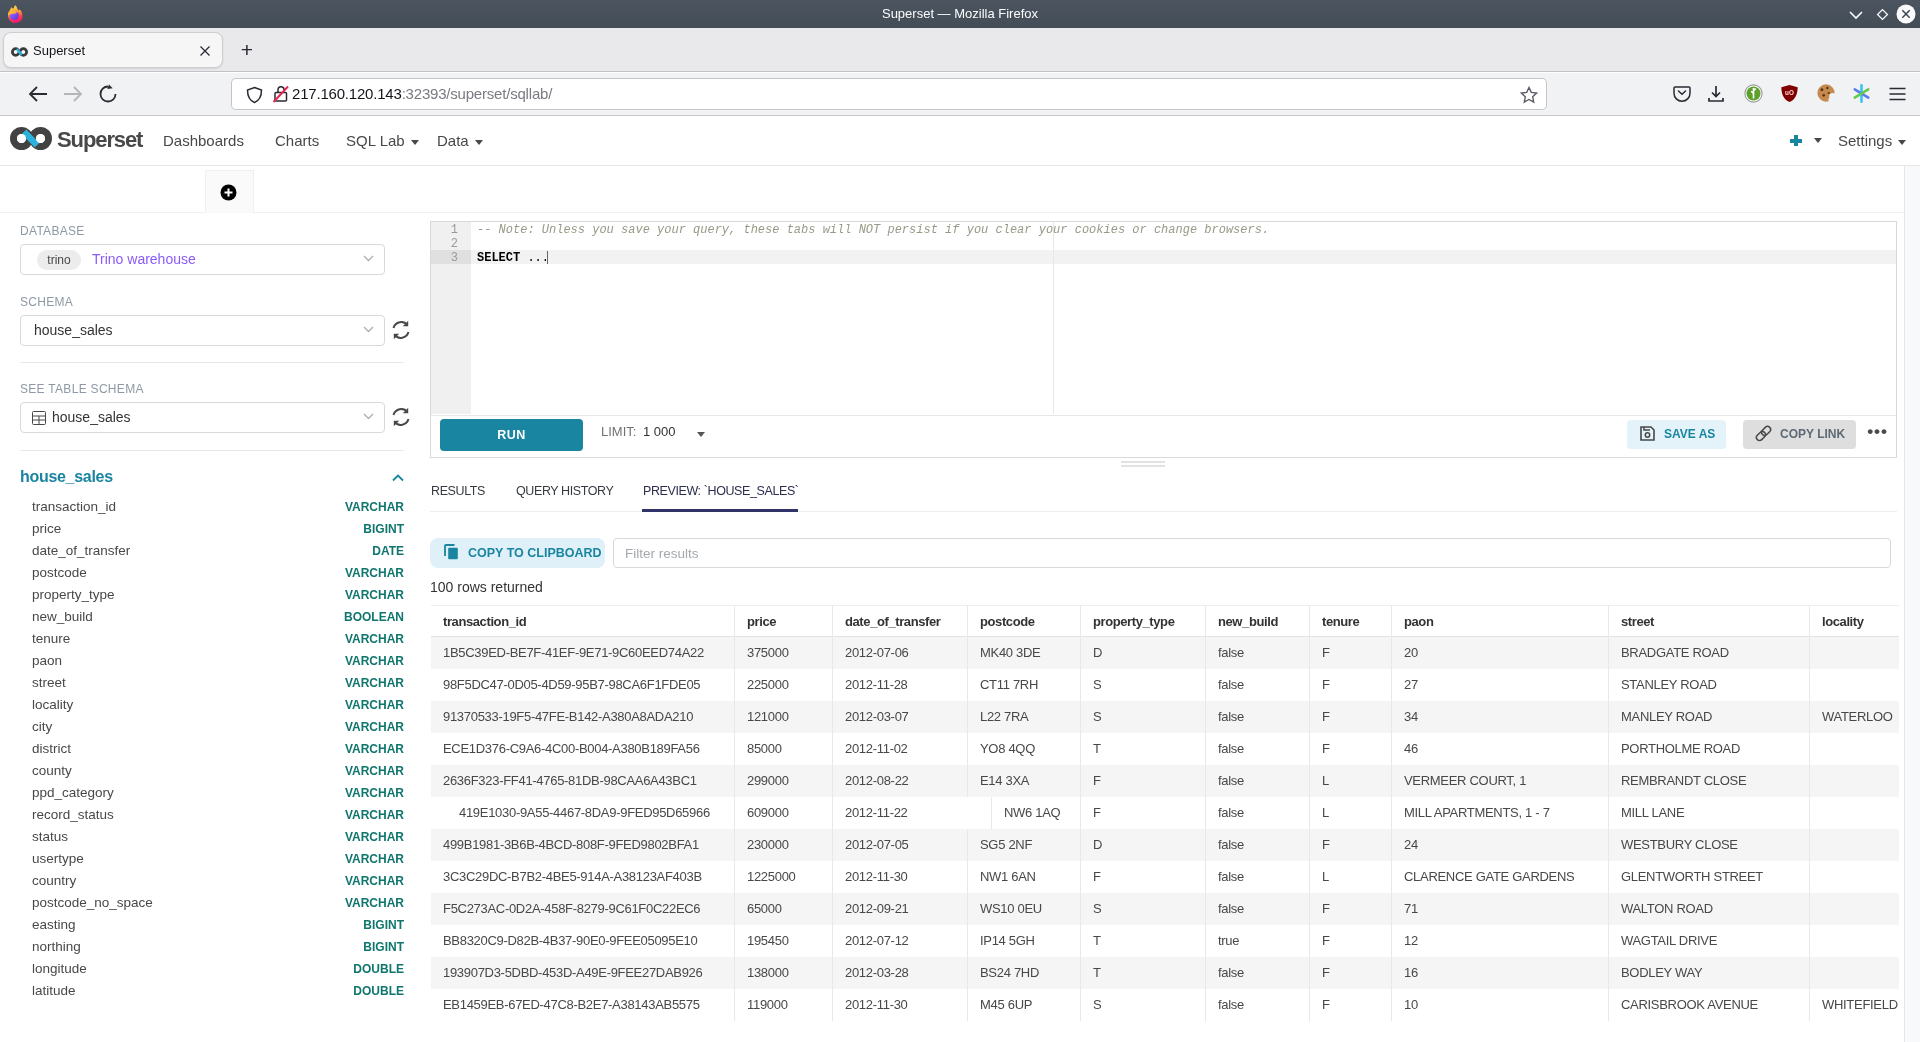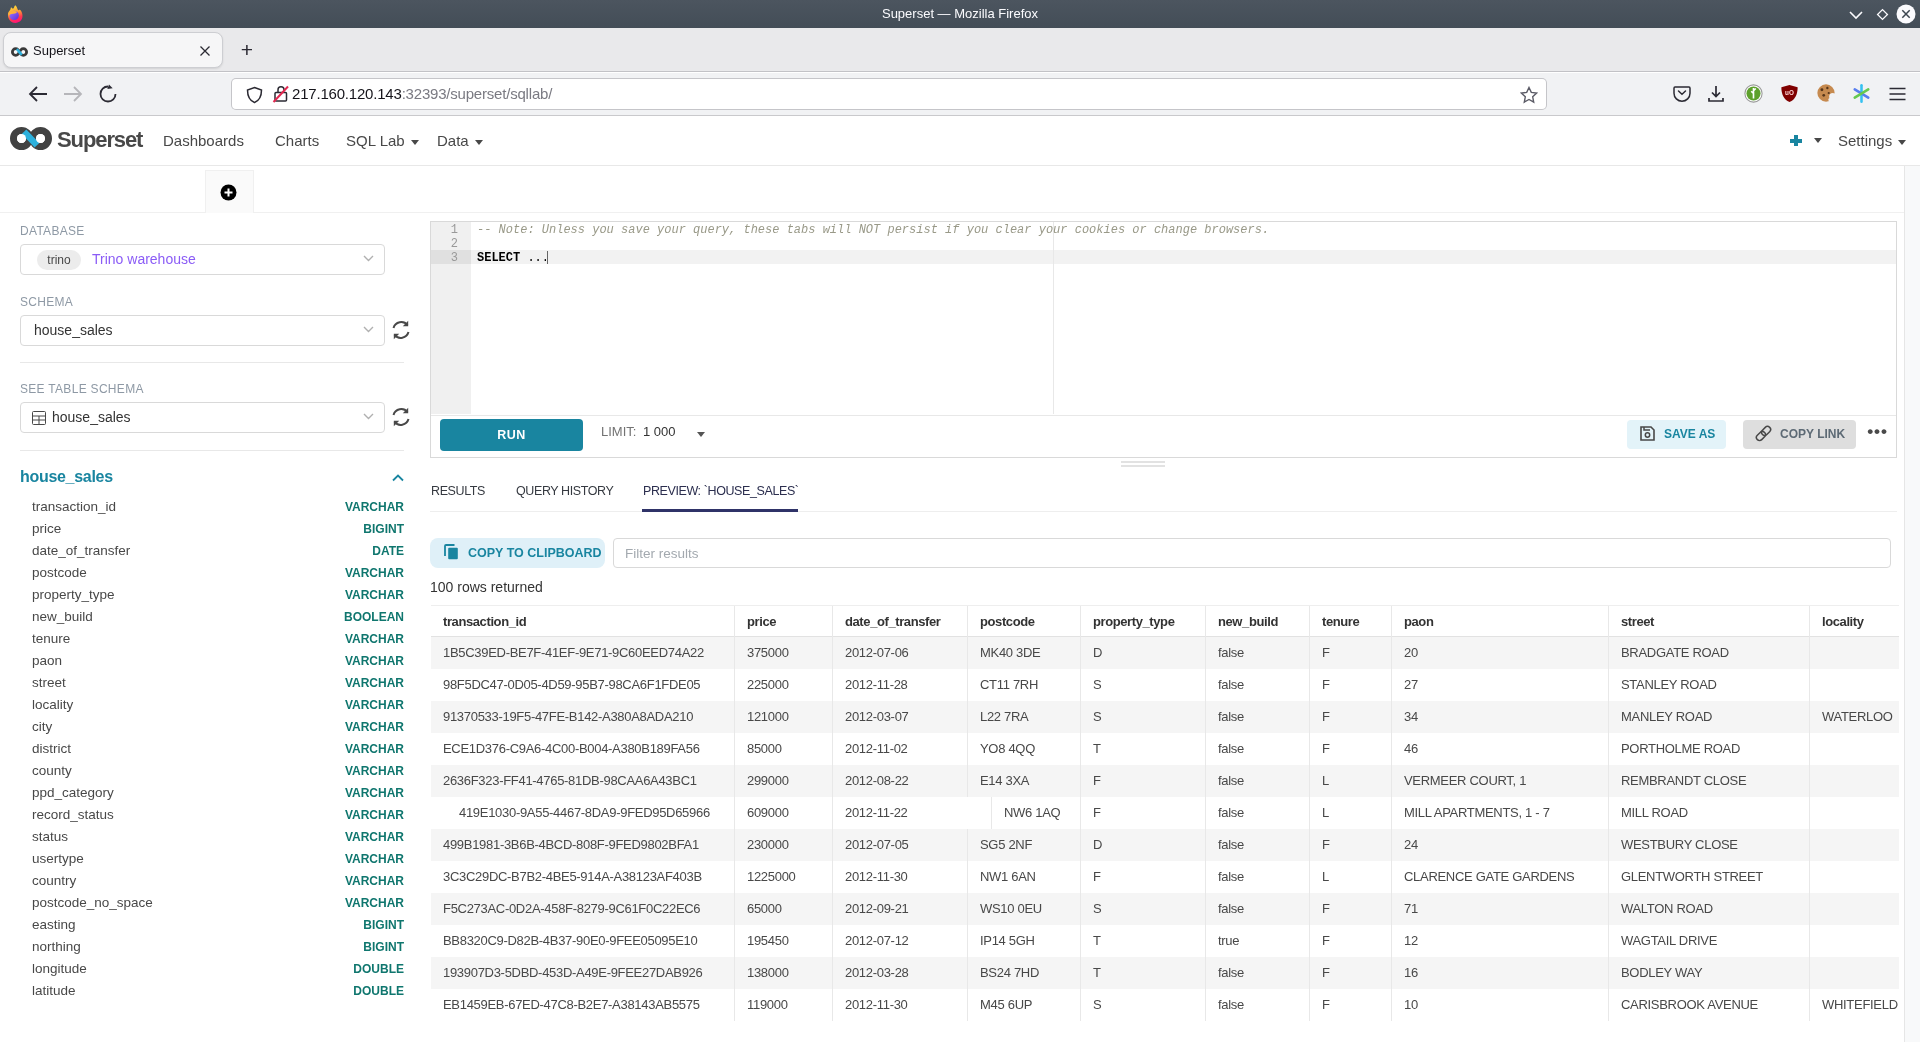--- a/index.html
+++ b/index.html
@@ -454,21 +454,21 @@
       </div>
       <div class="drow" style="top:192px">
         <div class="dcell first" style="left:16px;width:303px">419E1030-9A55-4467-8DA9-9FED95D65966</div>
         <div class="dcell" style="left:303px;width:98px">609000</div>
         <div class="dcell" style="left:401px;width:135px">2012-11-22</div>
         <div class="dcell" style="left:560px;width:113px">NW6 1AQ</div>
         <div class="dcell" style="left:649px;width:125px">F</div>
         <div class="dcell" style="left:774px;width:104px">false</div>
         <div class="dcell" style="left:878px;width:82px">L</div>
         <div class="dcell" style="left:960px;width:217px">MILL APARTMENTS, 1 - 7</div>
-        <div class="dcell" style="left:1177px;width:201px">MILL ROAD</div>
+        <div class="dcell" style="left:1177px;width:201px">MILL LANE</div>
         <div class="dcell" style="left:1378px;width:90px"></div>
       </div>
       <div class="drow odd" style="top:224px">
         <div class="dcell first" style="left:0px;width:303px">499B1981-3B6B-4BCD-808F-9FED9802BFA1</div>
         <div class="dcell" style="left:303px;width:98px">230000</div>
         <div class="dcell" style="left:401px;width:135px">2012-07-05</div>
         <div class="dcell" style="left:536px;width:113px">SG5 2NF</div>
         <div class="dcell" style="left:649px;width:125px">D</div>
         <div class="dcell" style="left:774px;width:104px">false</div>
         <div class="dcell" style="left:878px;width:82px">F</div>

